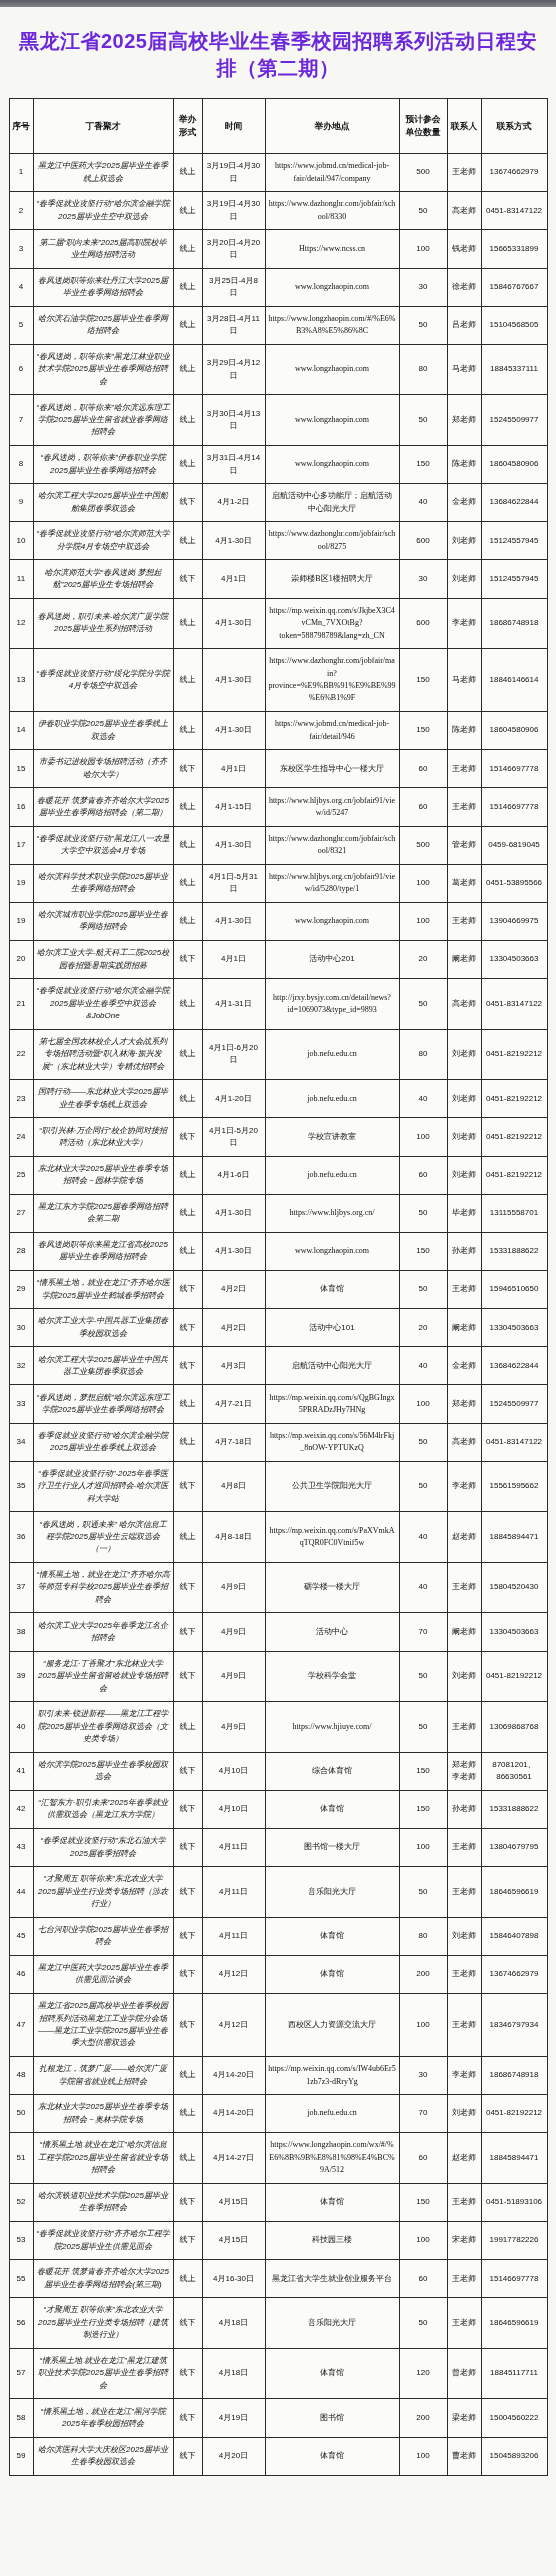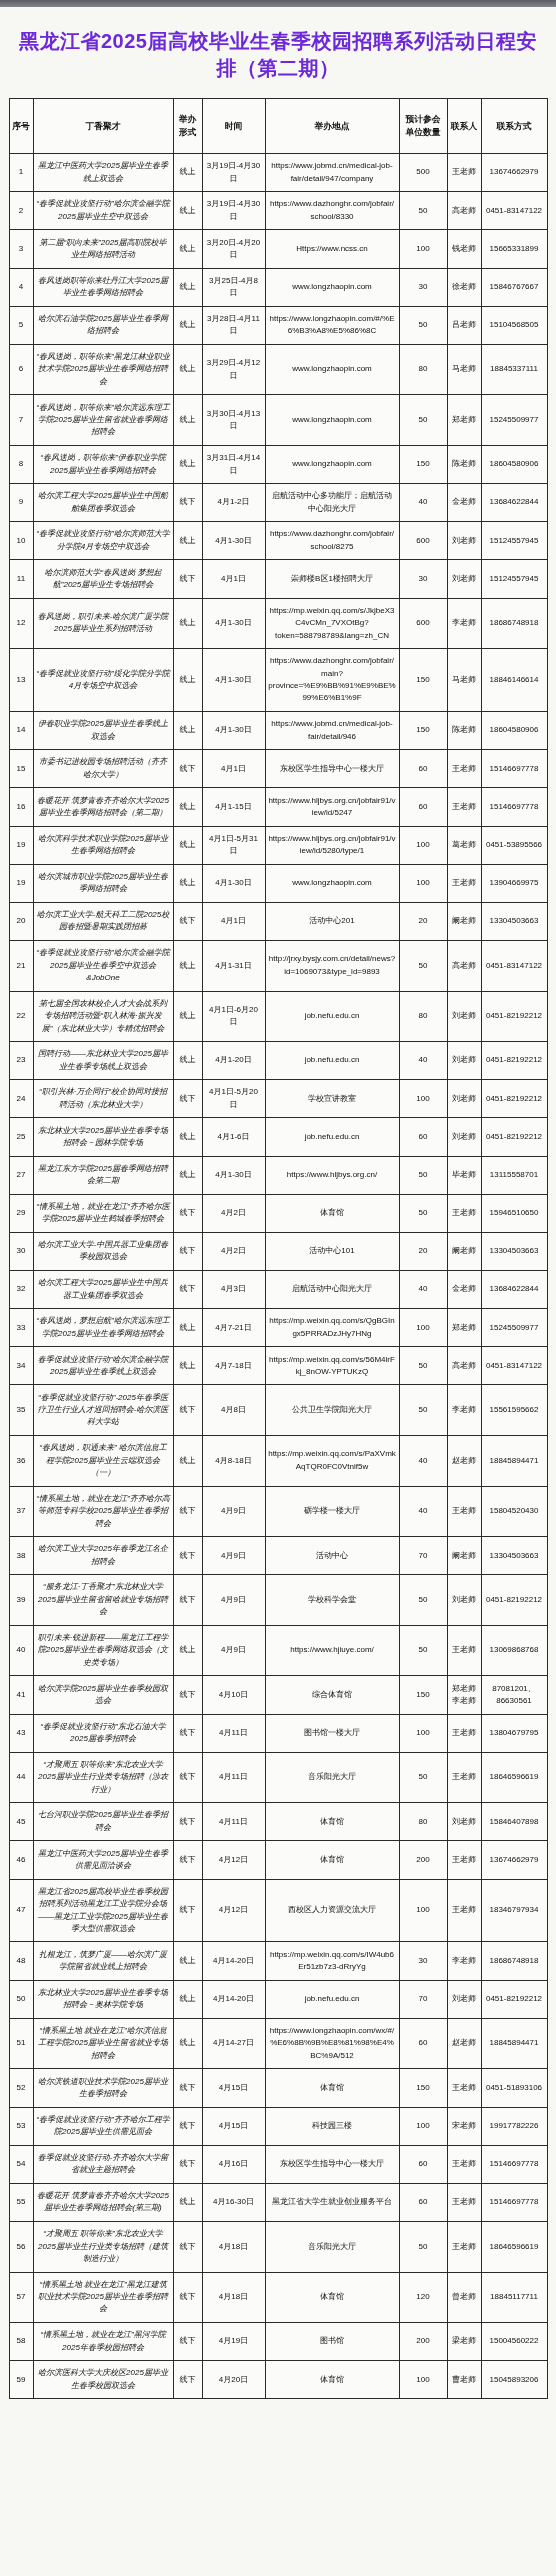--- a/index.html
+++ b/index.html
@@ -50,21 +50,21 @@
     line-height:1.45;
     background:#fbfbf9;
   }
   table.sched td{
     font-size:8px;
     line-height:1.55;
     min-height:20.6px;
   }
   td.c-seq{font-size:7.7px;}
   td.c-name{font-size:8px;font-style:italic;}
-  td.c-url{font-family:Liberation Sans, sans-serif;font-size:7.2px;line-height:1.5;}
+  td.c-url{font-family:Liberation Serif, serif;font-size:7.2px;line-height:1.5;}
   col.w-seq{width:24px;}
   col.w-name{width:140px;}
   col.w-form{width:29px;}
   col.w-time{width:63px;}
   col.w-place{width:134px;}
   col.w-count{width:48px;}
   col.w-contact{width:34px;}
   col.w-phone{width:66px;}
   tr.data-row{height:33px;}
 </style>
@@ -256,20 +256,30 @@
           <td class="c-seq">16</td>
           <td class="c-name">春暖花开 筑梦青春齐齐哈尔大学2025届毕业生春季网络招聘会（第二期）</td>
           <td class="c-form">线上</td>
           <td class="c-time">4月1-15日</td>
           <td class="c-url">https://www.hljbys.org.cn/jobfair91/view/id/5247</td>
           <td class="c-count">60</td>
           <td class="c-contact">王老师</td>
           <td class="c-phone">15146697778</td>
         </tr>
         <tr class="data-row">
+          <td class="c-seq">17</td>
+          <td class="c-name">“春季促就业攻坚行动”黑龙江八一农垦大学空中双选会4月专场</td>
+          <td class="c-form">线上</td>
+          <td class="c-time">4月1-30日</td>
+          <td class="c-url">https://www.dazhonghr.com/jobfair/school/8321</td>
+          <td class="c-count">500</td>
+          <td class="c-contact">管老师</td>
+          <td class="c-phone">0459-6819045</td>
+        </tr>
+        <tr class="data-row">
           <td class="c-seq">19</td>
           <td class="c-name">哈尔滨科学技术职业学院2025届毕业生春季网络招聘会</td>
           <td class="c-form">线上</td>
           <td class="c-time">4月1日-5月31日</td>
           <td class="c-url">https://www.hljbys.org.cn/jobfair91/view/id/5280/type/1</td>
           <td class="c-count">100</td>
           <td class="c-contact">葛老师</td>
           <td class="c-phone">0451-53895566</td>
         </tr>
         <tr class="data-row">
@@ -346,20 +356,30 @@
           <td class="c-seq">27</td>
           <td class="c-name">黑龙江东方学院2025届春季网络招聘会第二期</td>
           <td class="c-form">线上</td>
           <td class="c-time">4月1-30日</td>
           <td class="c-url">https://www.hljbys.org.cn/</td>
           <td class="c-count">50</td>
           <td class="c-contact">毕老师</td>
           <td class="c-phone">13115558701</td>
         </tr>
         <tr class="data-row">
+          <td class="c-seq">28</td>
+          <td class="c-name">春风送岗职等你来黑龙江省高校2025届毕业生春季网络招聘会</td>
+          <td class="c-form">线上</td>
+          <td class="c-time">4月1-30日</td>
+          <td class="c-url">www.longzhaopin.com</td>
+          <td class="c-count">150</td>
+          <td class="c-contact">孙老师</td>
+          <td class="c-phone">15331888622</td>
+        </tr>
+        <tr class="data-row">
           <td class="c-seq">29</td>
           <td class="c-name">“情系黑土地，就业在龙江”齐齐哈尔医学院2025届毕业生鹤城春季招聘会</td>
           <td class="c-form">线下</td>
           <td class="c-time">4月2日</td>
           <td class="c-place">体育馆</td>
           <td class="c-count">50</td>
           <td class="c-contact">王老师</td>
           <td class="c-phone">15946510650</td>
         </tr>
         <tr class="data-row">
@@ -466,20 +486,30 @@
           <td class="c-seq">41</td>
           <td class="c-name">哈尔滨学院2025届毕业生春季校园双选会</td>
           <td class="c-form">线下</td>
           <td class="c-time">4月10日</td>
           <td class="c-place">综合体育馆</td>
           <td class="c-count">150</td>
           <td class="c-contact">郑老师李老师</td>
           <td class="c-phone">87081201、86630561</td>
         </tr>
         <tr class="data-row">
+          <td class="c-seq">42</td>
+          <td class="c-name">“汇智东方·职引未来”2025年春季就业供需双选会（黑龙江东方学院）</td>
+          <td class="c-form">线下</td>
+          <td class="c-time">4月10日</td>
+          <td class="c-place">体育馆</td>
+          <td class="c-count">150</td>
+          <td class="c-contact">孙老师</td>
+          <td class="c-phone">15331888622</td>
+        </tr>
+        <tr class="data-row">
           <td class="c-seq">43</td>
           <td class="c-name">“春季促就业攻坚行动”东北石油大学2025届春季招聘会</td>
           <td class="c-form">线下</td>
           <td class="c-time">4月11日</td>
           <td class="c-place">图书馆一楼大厅</td>
           <td class="c-count">100</td>
           <td class="c-contact">王老师</td>
           <td class="c-phone">13804679795</td>
         </tr>
         <tr class="data-row">
@@ -564,30 +594,20 @@
         </tr>
         <tr class="data-row">
           <td class="c-seq">53</td>
           <td class="c-name">“春季促就业攻坚行动”齐齐哈尔工程学院2025届毕业生供需见面会</td>
           <td class="c-form">线下</td>
           <td class="c-time">4月15日</td>
           <td class="c-place">科技园三楼</td>
           <td class="c-count">100</td>
           <td class="c-contact">宋老师</td>
           <td class="c-phone">19917782226</td>
-        </tr>
-        <tr class="data-row">
-          <td class="c-seq">54</td>
-          <td class="c-name">春季促就业攻坚行动-齐齐哈尔大学留省就业主题招聘会</td>
-          <td class="c-form">线下</td>
-          <td class="c-time">4月16日</td>
-          <td class="c-place">东校区学生指导中心一楼大厅</td>
-          <td class="c-count">60</td>
-          <td class="c-contact">王老师</td>
-          <td class="c-phone">15146697778</td>
         </tr>
         <tr class="data-row">
           <td class="c-seq">55</td>
           <td class="c-name">春暖花开 筑梦青春齐齐哈尔大学2025届毕业生春季网络招聘会(第三期)</td>
           <td class="c-form">线上</td>
           <td class="c-time">4月16-30日</td>
           <td class="c-place">黑龙江省大学生就业创业服务平台</td>
           <td class="c-count">60</td>
           <td class="c-contact">王老师</td>
           <td class="c-phone">15146697778</td>

